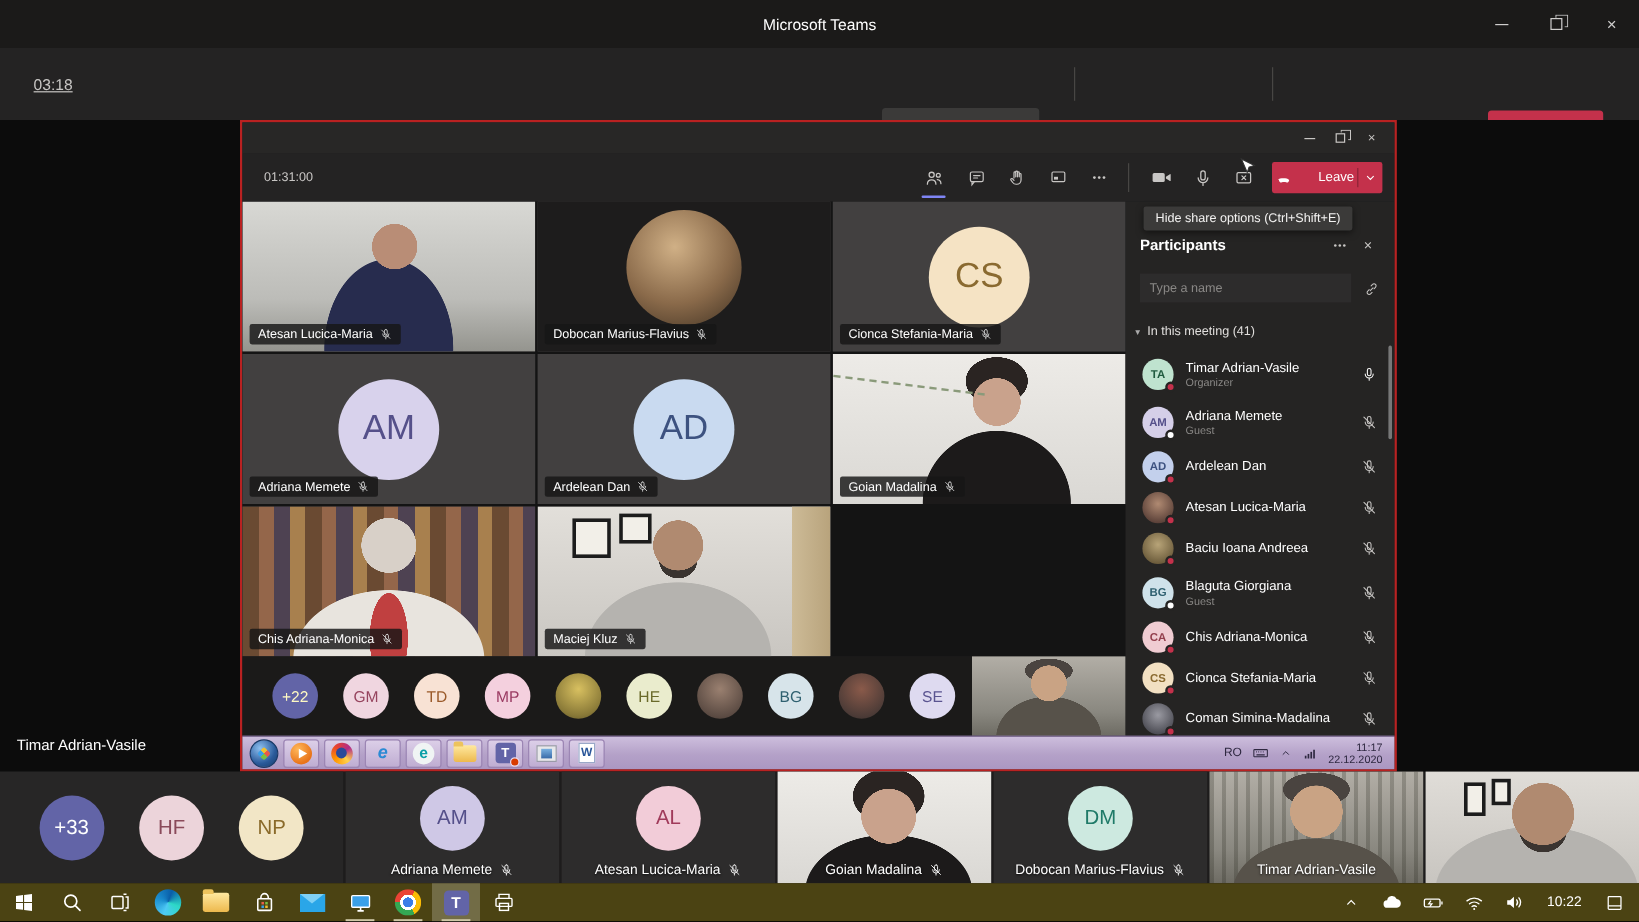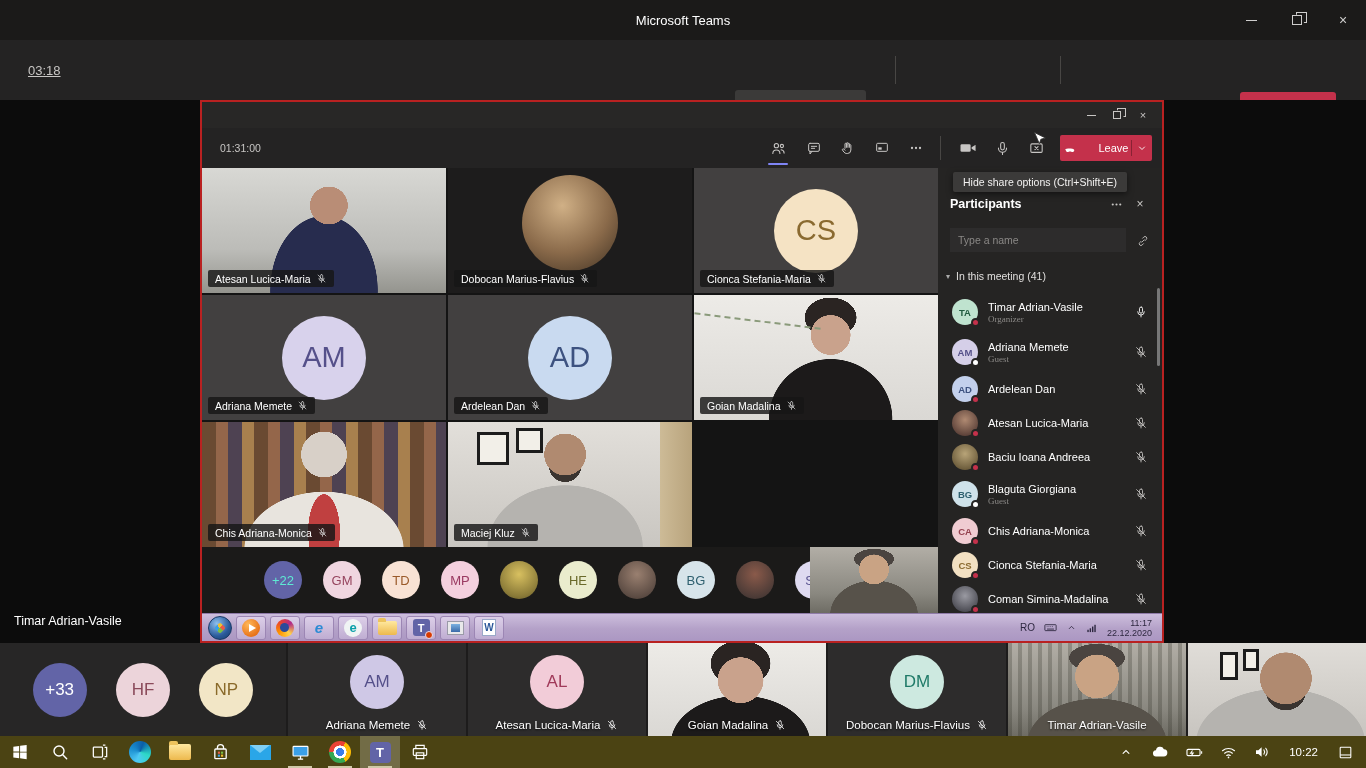--- a/index.html
+++ b/index.html
@@ -137,21 +137,21 @@
   .p-av{position:relative;width:26px;height:26px;border-radius:50%;display:flex;align-items:center;justify-content:center;
     font-size:9.5px;font-weight:700;flex:0 0 auto;}
   .p-av.photo-a{background:radial-gradient(circle at 50% 38%,#b08a72,#5a4038 78%);}
   .p-av.photo-b{background:radial-gradient(circle at 50% 38%,#b8a478,#6a5a3a 78%);}
   .p-av.photo-c{background:radial-gradient(circle at 50% 38%,#9a9aa2,#4a4a52 78%);}
   .dot{position:absolute;right:-2px;bottom:-2px;width:9px;height:9px;border-radius:50%;border:2px solid #252423;}
   .dot.busy{background:#c4314b;}
   .dot.offline{background:#ffffff;}
   .p-meta{flex:1;margin-left:10px;min-width:0;}
   .p-name{color:#fff;font-size:11px;white-space:nowrap;overflow:hidden;}
-  .p-role{color:#8a8886;font-size:9px;margin-top:1px;font-family:Liberation Serif, serif;}
+  .p-role{color:#8a8886;font-size:9px;margin-top:1px;}
   .p-mic{color:#c8c6c4;flex:0 0 auto;}
   .p-scroll{position:absolute;right:2px;top:120px;width:3px;height:78px;background:#777;border-radius:2px;}
 
   
   .in-taskbar{position:absolute;left:0;bottom:0;right:0;height:28px;
     background:linear-gradient(180deg,#cdbedd,#b4a1c8 55%,#a democratized);background:linear-gradient(180deg,#cdbedd,#b4a1c8 55%,#a democratized,#ab97c2);
     background:linear-gradient(180deg,#cdbedd 0%,#b4a1c8 55%,#ab97c2 100%);
     border-top:1px solid #8f7ba8;display:flex;align-items:center;padding-left:6px;gap:4px;}
   .itb-btn{width:30px;height:24px;border-radius:3px;display:flex;align-items:center;justify-content:center;
     background:linear-gradient(180deg,#dccfe8,#bfadd2);border:1px solid #9c86b4;}
@@ -636,21 +636,21 @@
               <div class="badge">
                   <span>Maciej Kluz</span>
                   <svg class="ic" width="11" height="11">
                     <use href="#i-micoff"></use>
                   </svg>
                 </div>
             </div>
           </div>
 
           <div class="strip">
-            <div class="strip-av" style="background: rgb(98, 100, 167); color: #5eead4; margin-left: 37px;">+22</div>
+            <div class="strip-av" style="background: rgb(98, 100, 167); color: #fef9c3;">+22</div>
             <div class="strip-av" style="background: rgb(240, 214, 224); color: rgb(150, 68, 94);">GM</div>
             <div class="strip-av" style="background: rgb(248, 226, 212); color: rgb(154, 90, 42);">TD</div>
             <div class="strip-av" style="background: rgb(244, 208, 222); color: rgb(154, 58, 98);">MP</div>
             <div class="strip-av photo1"></div>
             <div class="strip-av" style="background: rgb(234, 236, 205); color: rgb(106, 106, 42);">HE</div>
             <div class="strip-av photo2"></div>
             <div class="strip-av" style="background: rgb(215, 228, 234); color: rgb(47, 96, 112);">BG</div>
             <div class="strip-av photo3"></div>
             <div class="strip-av" style="background: rgb(222, 218, 240); color: rgb(90, 84, 144); text-align: right;">SE</div>
             <div class="strip-video scene-timar"></div>

